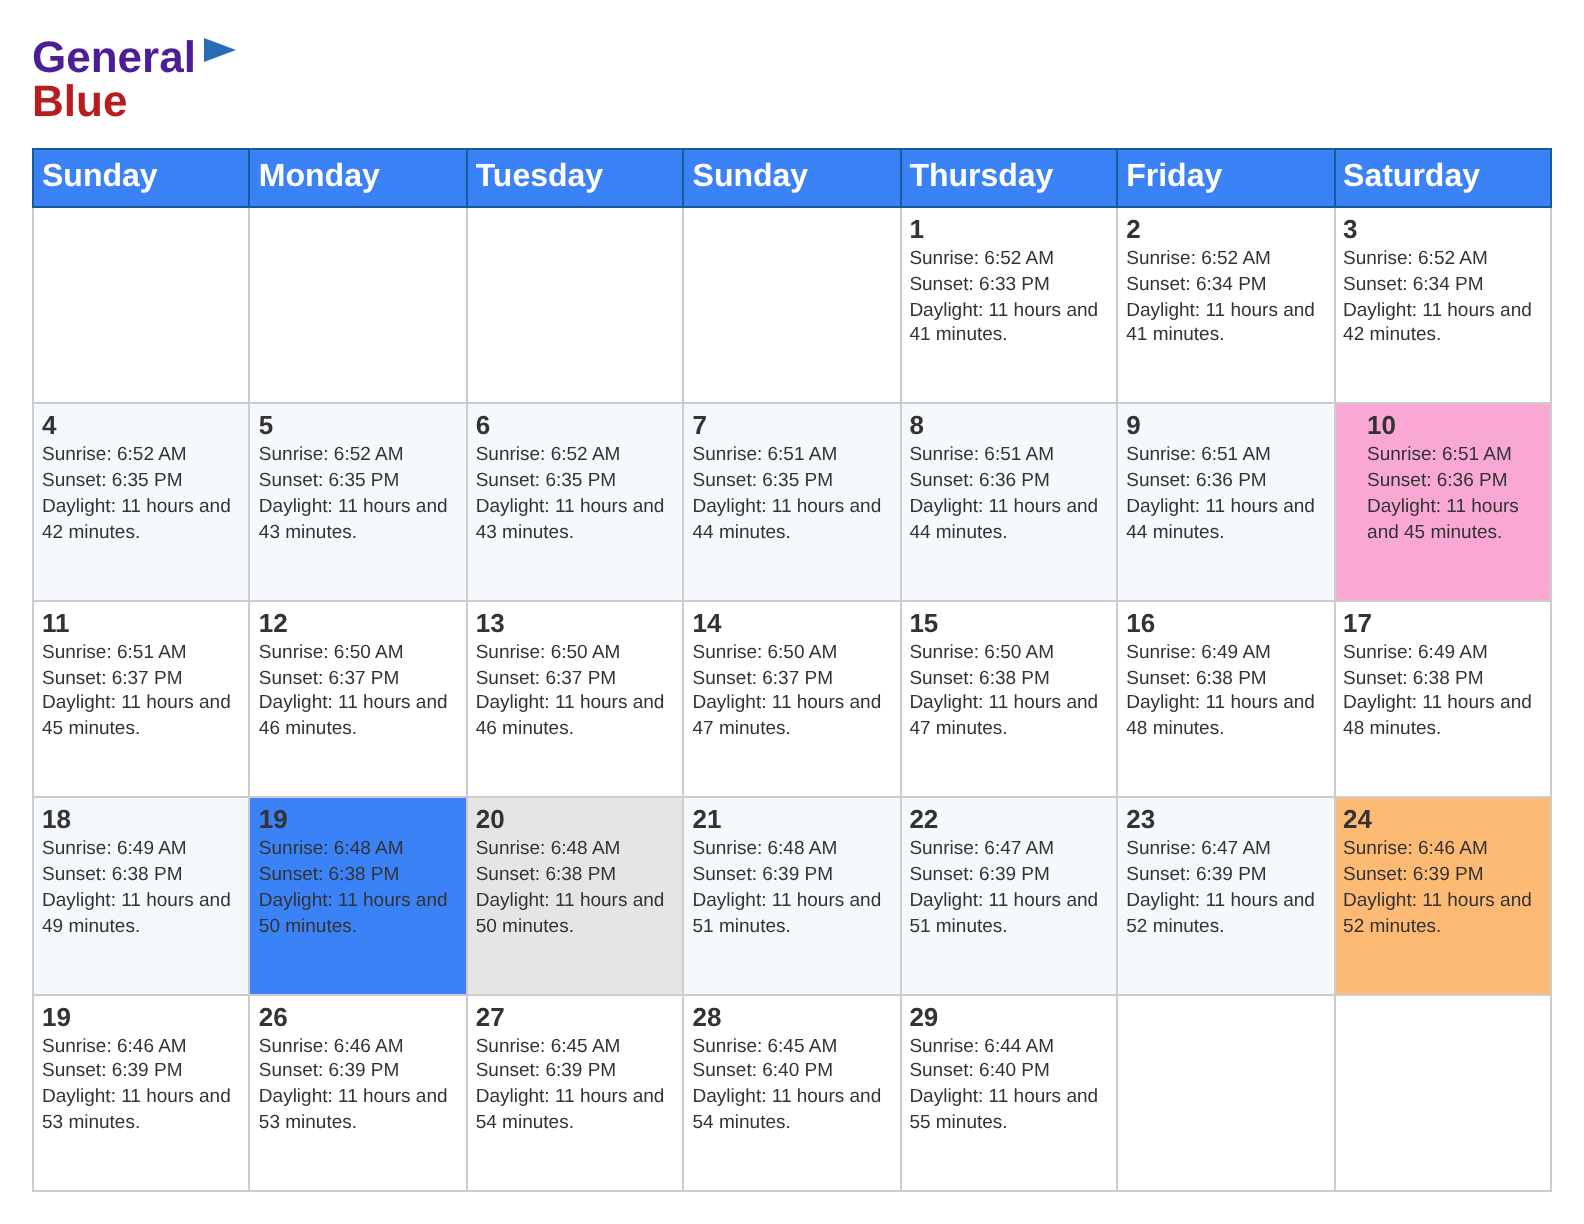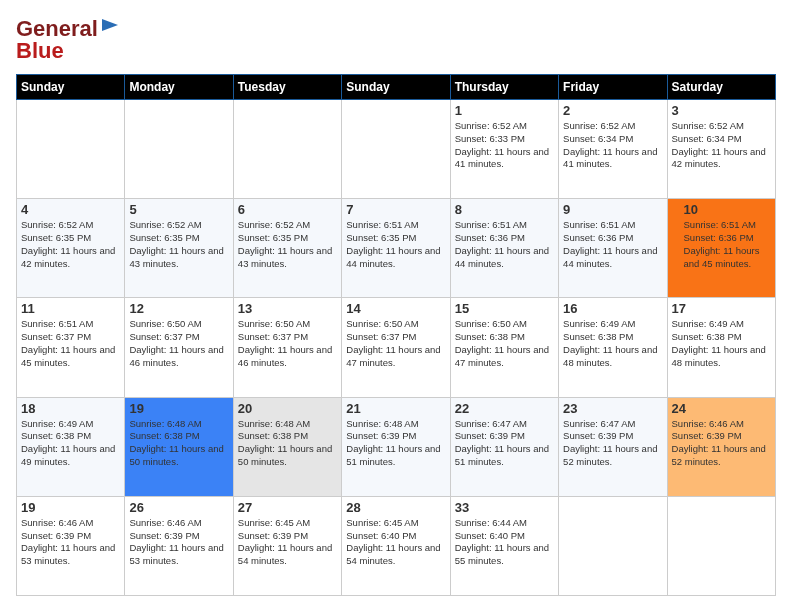--- a/index.html
+++ b/index.html
@@ -40,23 +40,23 @@
     .location {
       font-size: 14px;
       color: #444;
     }
     .calendar {
       width: 100%;
       border-collapse: collapse;
       flex: 1;
     }
     .calendar th {
-      background: #000000;
+      background: #3b82f6;
       color: #fff;
-      font-size: 12px;
+      font-size: 16px;
       font-weight: bold;
       padding: 5px 4px;
       text-align: left;
       border: 1px solid #1a5a9a;
     }
     .calendar td {
       border: 1px solid #ccc;
       vertical-align: top;
       padding: 3px 4px;
       width: calc(100% / 7);
@@ -83,21 +83,21 @@
     }
   </style>
 </head>
 <body>
 
 <div class="page">
   <div class="header">
     <div class="logo">
       <div>
         <div style="display:flex;align-items:center;">
-          <span class="logo-general" style="font-size:22px;font-weight:bold;color:#7f1d1d;">General</span>
+          <span class="logo-general" style="font-size:22px;font-weight:bold;color:#4c1d95;">General</span>
           <svg width="20" height="20" viewBox="0 0 20 20" style="margin-left:2px;margin-bottom:4px;">
             <polygon points="2,2 18,8 2,14" fill="#2a6db5"></polygon>
           </svg>
         </div>
         <span class="logo-blue" style="font-size:22px;font-weight:bold;color:#b91c1c;display:block;margin-top:-4px;">Blue</span>
       </div>
     </div>
     <div class="title-block">
       <div class="month-title"></div>
       <div class="location"></div>
@@ -153,21 +153,21 @@
             <div class="day-info">Sunrise: 6:51 AM<br>Sunset: 6:35 PM<br>Daylight: 11 hours and 44 minutes.</div>
           </td>
           <td style="background: rgb(245, 248, 252);">
             <span class="day-number">8</span>
             <div class="day-info">Sunrise: 6:51 AM<br>Sunset: 6:36 PM<br>Daylight: 11 hours and 44 minutes.</div>
           </td>
           <td style="background: rgb(245, 248, 252);">
             <span class="day-number">9</span>
             <div class="day-info">Sunrise: 6:51 AM<br>Sunset: 6:36 PM<br>Daylight: 11 hours and 44 minutes.</div>
           </td>
-          <td style="background: #f97316; padding-left: 16px;">
+          <td style="background: #f9a8d4; padding-left: 16px;">
             <span class="day-number">10</span>
             <div class="day-info">Sunrise: 6:51 AM<br>Sunset: 6:36 PM<br>Daylight: 11 hours and 45 minutes.</div>
           </td>
         </tr>
         <tr>
           <td>
             <span class="day-number">11</span>
             <div class="day-info">Sunrise: 6:51 AM<br>Sunset: 6:37 PM<br>Daylight: 11 hours and 45 minutes.</div>
           </td>
           <td>
@@ -236,21 +236,21 @@
           </td>
           <td>
             <span class="day-number">27</span>
             <div class="day-info">Sunrise: 6:45 AM<br>Sunset: 6:39 PM<br>Daylight: 11 hours and 54 minutes.</div>
           </td>
           <td>
             <span class="day-number">28</span>
             <div class="day-info">Sunrise: 6:45 AM<br>Sunset: 6:40 PM<br>Daylight: 11 hours and 54 minutes.</div>
           </td>
           <td>
-            <span class="day-number">33</span>
+            <span class="day-number">29</span>
             <div class="day-info">Sunrise: 6:44 AM<br>Sunset: 6:40 PM<br>Daylight: 11 hours and 55 minutes.</div>
           </td>
           <td class="empty-cell"></td>
           <td class="empty-cell"></td>
         </tr>
       </tbody>
   </table>
 </div>
 
 </body></html>

